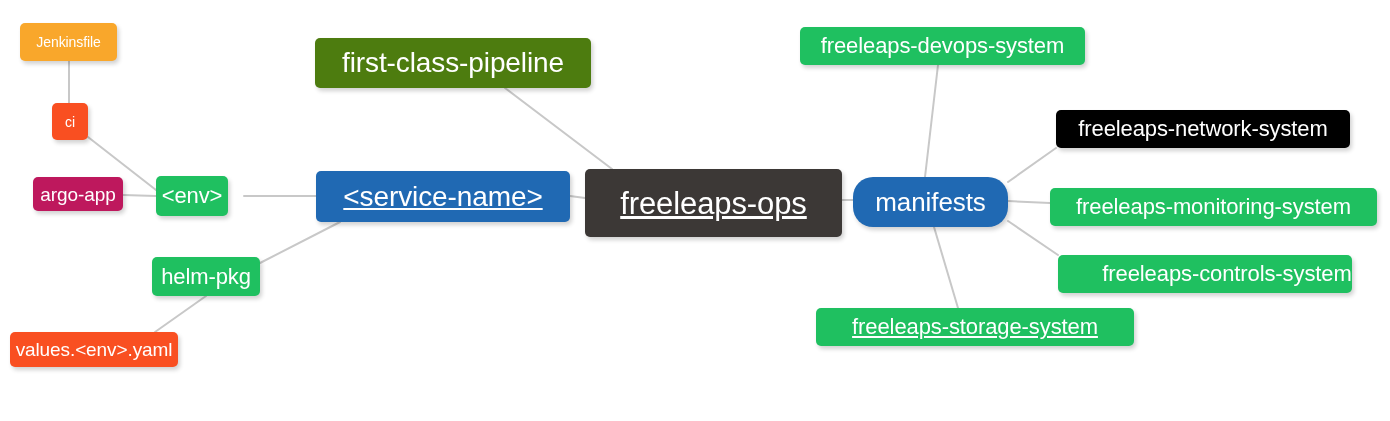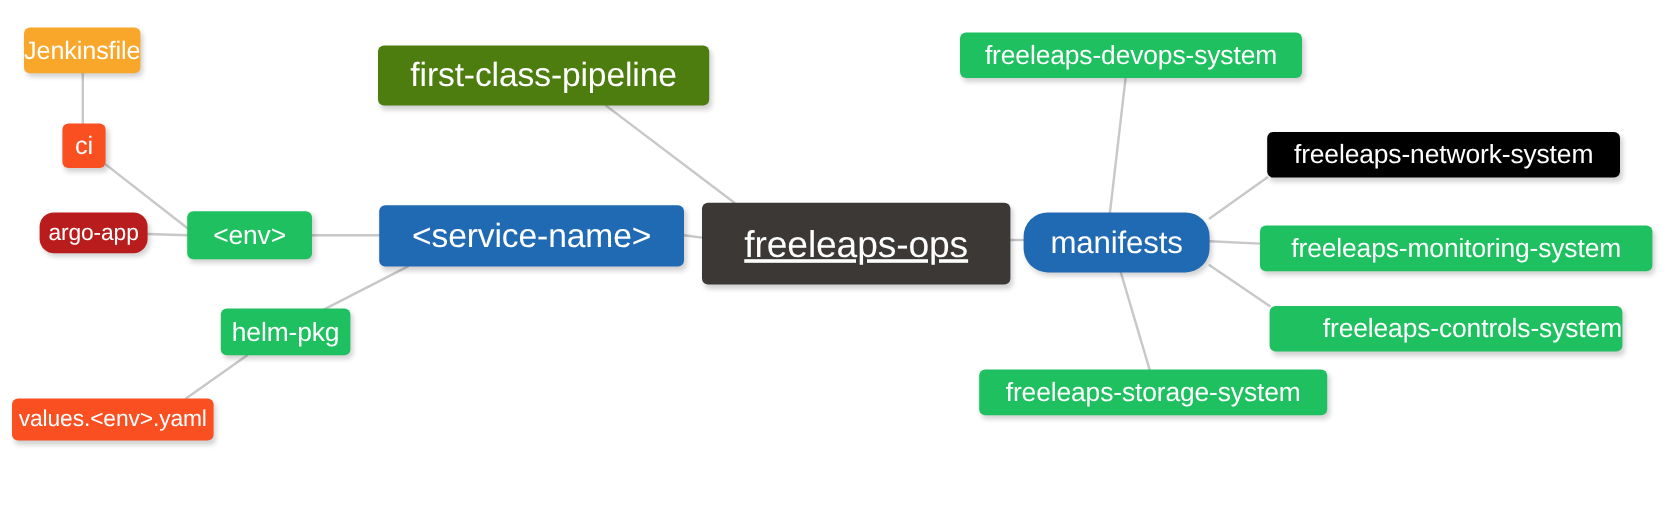--- a/index.html
+++ b/index.html
@@ -42,21 +42,21 @@
   .node-label {
     display: block;
     color: #ffffff;
   }
   
   .t-root   { font-size: 31px; text-decoration: underline; }
   .t-major  { font-size: 28px; }
   .t-big    { font-size: 26px; }
   .t-mid    { font-size: 22px; justify-content: center; }
   .t-small  { font-size: 19px; }
-  .t-tiny   { font-size: 21px; text-align: center; }
+  .t-tiny   { font-size: 14px; text-align: center; }
 </style>
 </head>
 <body>
 
 <div id="canvas">
   <svg id="edges" viewBox="0 0 1390 421">
       <line x1="69" y1="61" x2="69" y2="103" stroke="#c8c8c8" stroke-width="2" stroke-linecap="round"></line>
       <line x1="88" y1="137" x2="156" y2="190" stroke="#c8c8c8" stroke-width="2" stroke-linecap="round"></line>
       <line x1="123" y1="195" x2="156" y2="196" stroke="#c8c8c8" stroke-width="2" stroke-linecap="round"></line>
       <line x1="244" y1="196" x2="316" y2="196" stroke="#c8c8c8" stroke-width="2" stroke-linecap="round"></line>
@@ -71,53 +71,53 @@
       <line x1="1058" y1="255" x2="1008" y2="221" stroke="#c8c8c8" stroke-width="2" stroke-linecap="round"></line>
       <line x1="958" y1="308" x2="934" y2="227" stroke="#c8c8c8" stroke-width="2" stroke-linecap="round"></line>
     </svg>
   <div id="node-layer">
       <div class="node t-tiny" style="left: 20px; top: 23px; width: 97px; height: 38px; background: rgb(249, 167, 43);">
         <span class="node-label">Jenkinsfile</span>
       </div>
       <div class="node t-tiny" style="left: 52px; top: 103px; width: 36px; height: 37px; background: rgb(249, 79, 33);">
         <span class="node-label">ci</span>
       </div>
-      <div class="node t-small" style="left: 33px; top: 177px; width: 90px; height: 34px; background: #b91c1c; border-radius: 12px;">
+      <div class="node t-small" style="left: 33px; top: 177px; width: 90px; height: 34px; background: #be185d;">
         <span class="node-label">argo-app</span>
       </div>
-      <div class="node t-mid" style="left: 156px; top: 176px; width: 104px; height: 40px; background: rgb(31, 192, 96);">
+      <div class="node t-mid" style="left: 156px; top: 176px; width: 72px; height: 40px; background: rgb(31, 192, 96);">
         <span class="node-label">&lt;env&gt;</span>
       </div>
-      <div class="node t-mid" style="left: 152px; top: 257px; width: 108px; height: 39px; background: rgb(31, 192, 96); margin-left: 32px;">
+      <div class="node t-mid" style="left: 152px; top: 257px; width: 108px; height: 39px; background: rgb(31, 192, 96);">
         <span class="node-label">helm-pkg</span>
       </div>
       <div class="node t-small" style="left: 10px; top: 332px; width: 168px; height: 35px; background: rgb(249, 79, 33);">
         <span class="node-label">values.&lt;env&gt;.yaml</span>
       </div>
       <div class="node t-major" style="left: 315px; top: 38px; width: 276px; height: 50px; background: #4d7c0f;">
         <span class="node-label">first-class-pipeline</span>
       </div>
-      <div class="node t-major" style="left: 316px; top: 171px; width: 254px; height: 51px; background: rgb(32, 105, 179);">
+      <div class="node t-major" style="left: 316px; top: 171px; width: 254px; height: 51px; background: rgb(32, 105, 179); text-decoration: underline;">
         <span class="node-label">&lt;service-name&gt;</span>
       </div>
       <div class="node t-root" style="left: 585px; top: 169px; width: 257px; height: 68px; background: rgb(60, 56, 54);">
         <span class="node-label">freeleaps-ops</span>
       </div>
       <div class="node t-big" style="left: 853px; top: 177px; width: 155px; height: 50px; background: rgb(32, 105, 179); border-radius: 20px;">
         <span class="node-label">manifests</span>
       </div>
       <div class="node t-mid" style="left: 800px; top: 27px; width: 285px; height: 38px; background: rgb(31, 192, 96);">
         <span class="node-label">freeleaps-devops-system</span>
       </div>
       <div class="node t-mid" style="left: 1056px; top: 110px; width: 294px; height: 38px; background: #000000;">
         <span class="node-label">freeleaps-network-system</span>
       </div>
       <div class="node t-mid" style="left: 1050px; top: 188px; width: 327px; height: 38px; background: rgb(31, 192, 96);">
         <span class="node-label">freeleaps-monitoring-system</span>
       </div>
       <div class="node t-mid" style="left: 1058px; top: 255px; width: 294px; height: 38px; background: rgb(31, 192, 96); padding-left: 44px;">
         <span class="node-label">freeleaps-controls-system</span>
       </div>
-      <div class="node t-mid" style="left: 816px; top: 308px; width: 290px; height: 38px; background: rgb(31, 192, 96);">
+      <div class="node t-mid" style="left: 816px; top: 308px; width: 318px; height: 38px; background: rgb(31, 192, 96); text-decoration: underline;">
         <span class="node-label">freeleaps-storage-system</span>
       </div>
     </div>
 </div>
 
 </body></html>

